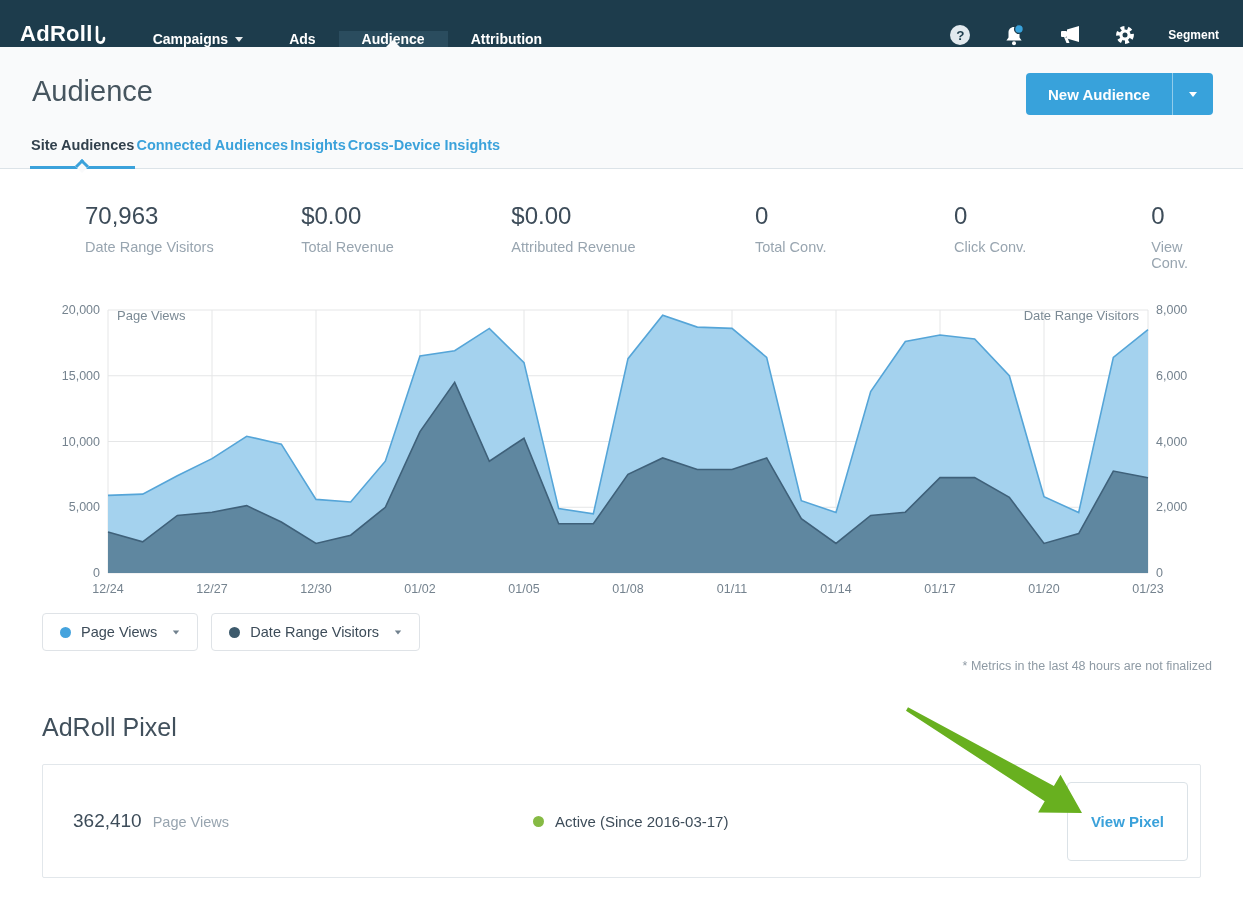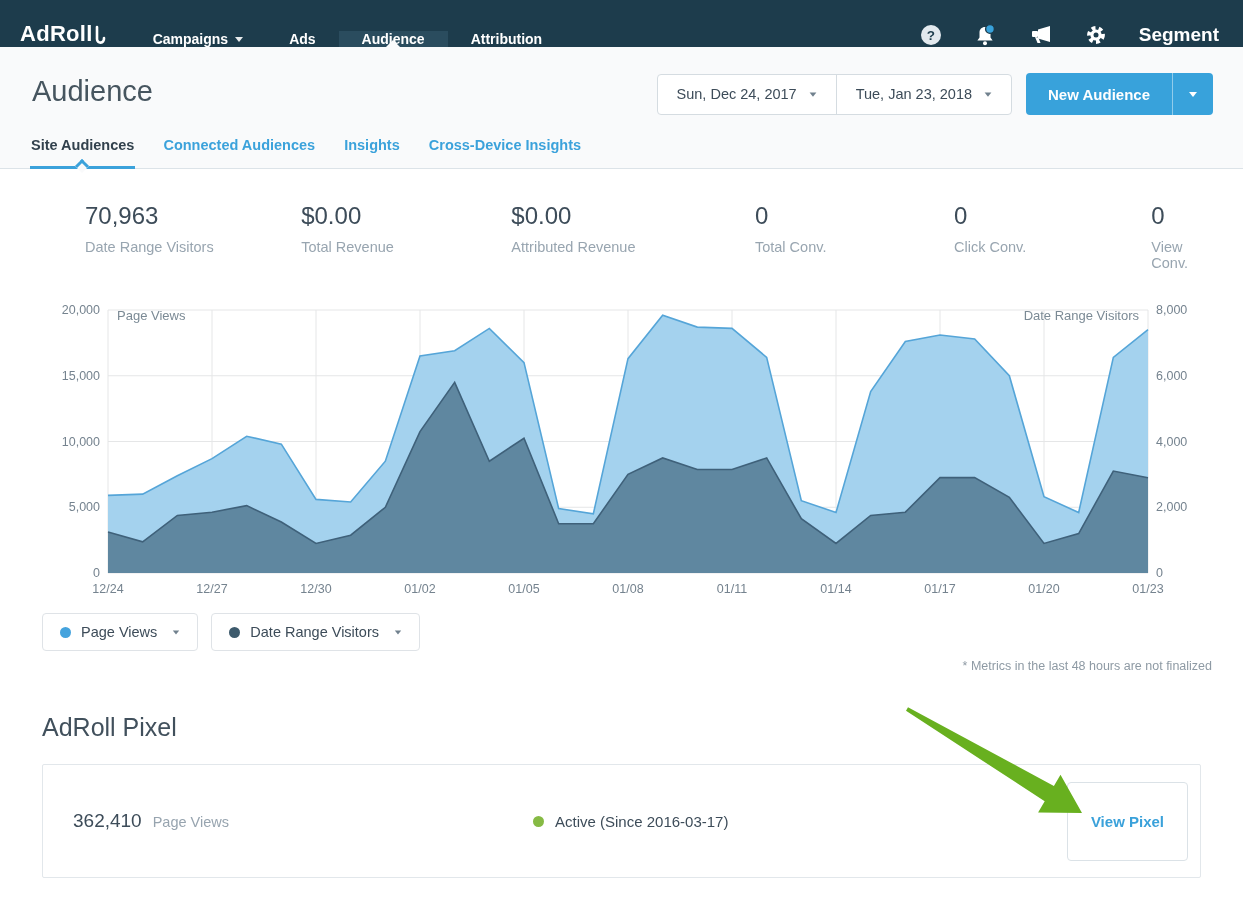--- a/index.html
+++ b/index.html
@@ -19,37 +19,37 @@
   .nav-item.active::after { content:""; position:absolute; left:50%; bottom:0; margin-left:-7px;
               border-left:7px solid transparent; border-right:7px solid transparent;
               border-bottom:7px solid #f9fafb; }
   .caret { width:0; height:0; border-left:4.5px solid transparent; border-right:4.5px solid transparent;
            border-top:5.5px solid currentColor; display:inline-block; }
   .nav-item .caret { margin-left:7px; color:rgba(255,255,255,.9); }
   .nav-right { margin-left:auto; display:flex; align-items:center; gap:33px; padding-right:24px; }
   .help-badge { width:20px; height:20px; border-radius:50%; background:#e2e9ee; color:#1d3c4c;
                 font-size:13.5px; font-weight:bold; display:flex; align-items:center; justify-content:center; cursor:pointer;}
   .icon-btn { position:relative; display:flex; cursor:pointer; }
-  .segment { color:#fff; font-size:19px; font-weight:600; cursor:pointer; }
+  .segment { color:#fff; font-size:12px; font-weight:600; cursor:pointer; }
   
   .header-sec { background:#f9fafb; padding:22px 30px 0 30px; border-bottom:1px solid #dce3e8; }
   .header-row { display:flex; justify-content:space-between; align-items:flex-start; }
   .page-title { margin:6px 0 0 2px; font-size:29px; font-weight:400; color:#46555f; }
   .controls { display:flex; align-items:center; margin-top:4px; }
   .date-group { display:flex; background:#fff; border:1px solid #d5dce1; border-radius:4px; height:41px; }
   .date-btn { display:flex; align-items:center; gap:12px; padding:0 19px; font-size:14.5px;
               color:#3d4c59; cursor:pointer; }
   .date-btn + .date-btn { border-left:1px solid #d5dce1; }
   .date-btn .caret { color:#71818e; transform:scale(.85); }
   .na-group { display:flex; margin-left:14px; height:42px; border-radius:4px; overflow:hidden; }
   .na-main { background:#38a2db; color:#fff; font-size:15px; font-weight:bold; border:none;
              padding:0 22px; cursor:pointer; font-family:Liberation Sans, sans-serif; }
   .na-caret { background:#38a2db; border:none; border-left:1px solid rgba(255,255,255,.45);
               width:41px; display:flex; align-items:center; justify-content:center; color:#fff; cursor:pointer; }
-  .tabs-row { display:flex; gap:27px; margin-top:22px; padding-left:0; }
+  .tabs-row { display:flex; margin-top:22px; padding-left:0; }
   .tab { font-size:14.5px; font-weight:bold; color:#3ba2db; padding:0 1px 15px 1px; position:relative; cursor:pointer; }
   .tab.active { color:#32414d; }
   .tab.active::after { content:""; position:absolute; left:0; right:0; bottom:-1px; height:3px; background:#3ba2db; }
   .tab.active::before { content:""; position:absolute; left:50%; bottom:-3px; margin-left:-6px;
       width:7px; height:7px; background:#f9fafb; border-top:3px solid #3ba2db; border-left:3px solid #3ba2db;
       transform:rotate(45deg); z-index:1; }
   
   .stats-row { display:flex; padding:33px 30px 0 85px;gap:32px; }
   .stat:nth-child(1){width:215px} .stat:nth-child(2){width:208px} .stat:nth-child(3){width:247px}
   .stat:nth-child(4){width:195px} .stat:nth-child(5){width:193px} .stat:nth-child(6){width:auto}
@@ -132,30 +132,20 @@
       </svg>
     </div>
     <span class="segment">Segment</span>
   </div>
 </nav>
 
 <section class="header-sec">
   <div class="header-row">
     <h1 class="page-title">Audience</h1>
     <div class="controls">
-      <div class="date-group">
-        <div class="date-btn">
-          <span>Sun, Dec 24, 2017</span>
-          <span class="caret"></span>
-        </div>
-        <div class="date-btn">
-          <span>Tue, Jan 23, 2018</span>
-          <span class="caret"></span>
-        </div>
-      </div>
       <div class="na-group">
         <button class="na-main">New Audience</button>
         <button class="na-caret">
           <span class="caret"></span>
         </button>
       </div>
     </div>
   </div>
   <div class="tabs-row">
     <div class="tab active">Site Audiences</div>

